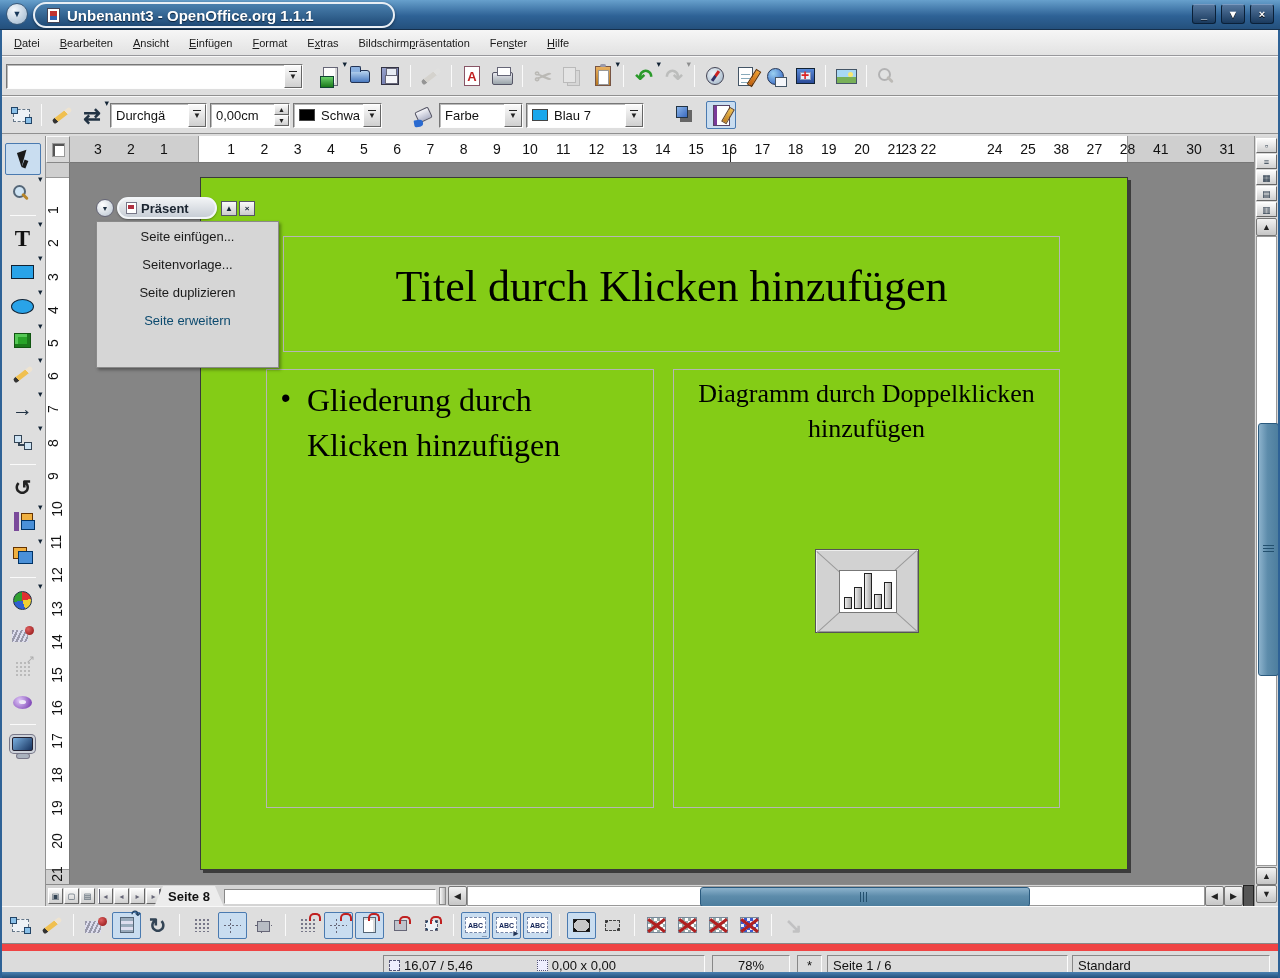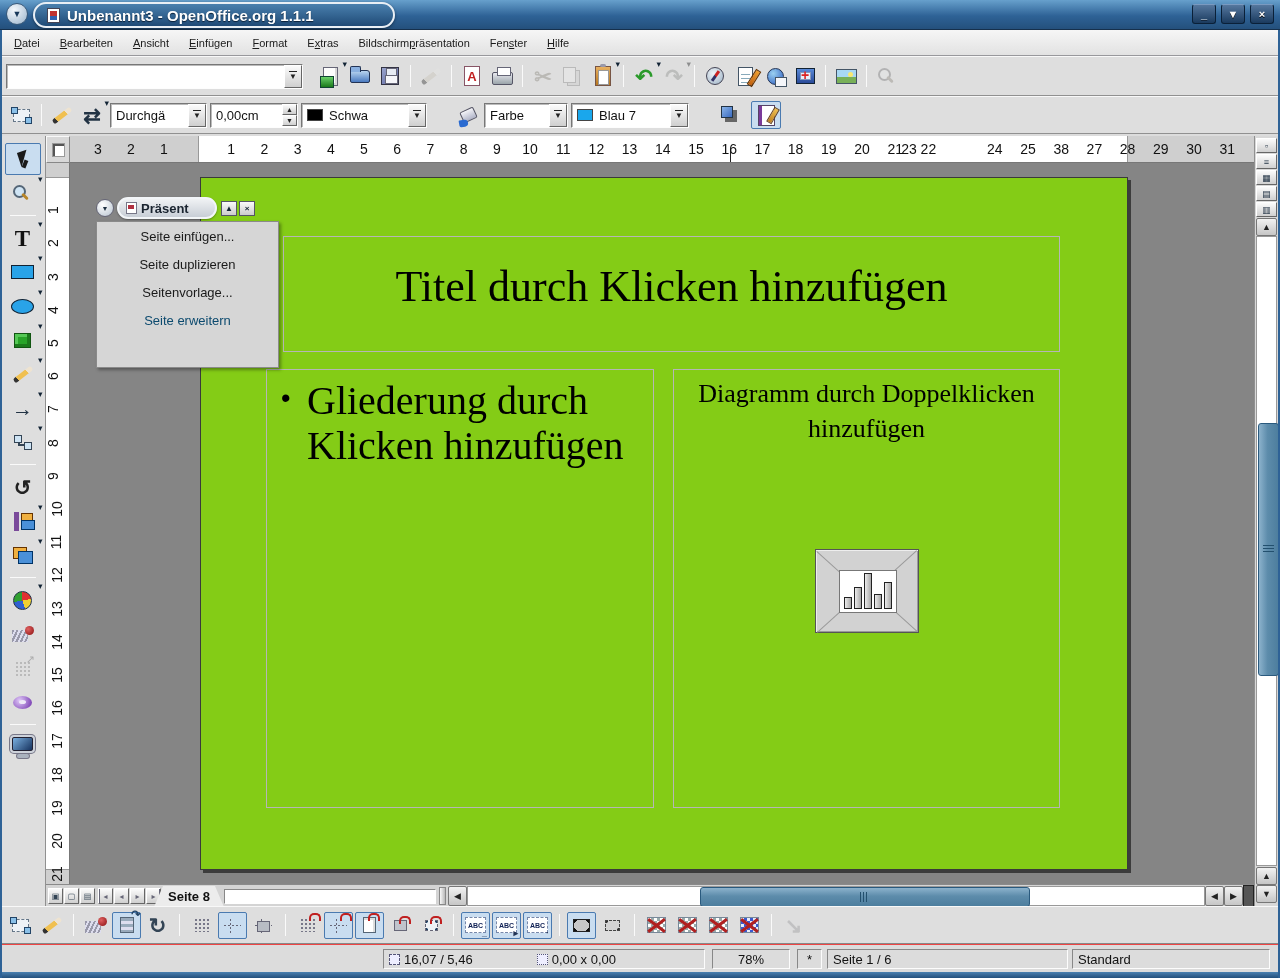--- a/index.html
+++ b/index.html
@@ -138,21 +138,21 @@
 #leftbar{position:absolute;left:0;top:136px;width:46px;height:770px;background:#dedede;border-right:1px solid #909090;display:flex;flex-direction:column;align-items:center;padding-top:6px}
 #leftbar .ic{width:36px;height:32px;margin:1px 0}
 #leftbar .tsep{width:26px;height:1px;background:#9a9a9a;border-right:none;border-bottom:1px solid #fafafa;margin:5px 0}
 
 #workspace{position:absolute;left:70px;top:163px;width:1184px;height:721px;background:#858585;overflow:hidden}
 #slide{position:absolute;left:130px;top:14px;width:928px;height:693px;background:#84cc16;border:1px solid #3a3a3a;box-shadow:3px 3px 0 #3c3c3c}
 .ph{position:absolute;border:1px solid #b6b6b6;font-family:"Liberation Serif",serif;color:#000}
 #ph-title{left:82px;top:58px;width:777px;height:116px;text-align:center;font-size:44px;padding-top:24px}
 #ph-outline{left:65px;top:191px;width:388px;height:439px}
 #ph-outline .bullet{position:absolute;left:14px;top:13px;font-size:27px;font-family:"Liberation Sans",sans-serif}
-#ph-outline .otext{margin:8px 6px 8px 40px;font-size:40px;line-height:45px}
+#ph-outline .otext{margin:8px 6px 8px 40px;font-size:32px;line-height:45px}
 #ph-diagram{left:472px;top:191px;width:387px;height:439px;text-align:center;font-size:26px;line-height:35px;padding-top:6px}
 #chart-icon{position:absolute;left:141px;top:179px;width:104px;height:84px;background:#d2d2d2;border:1px solid #555;box-shadow:inset 1px 1px 0 #eee,inset -1px -1px 0 #999}
 #chart-icon .diag{position:absolute;width:32px;height:1px;background:#9a9a9a;transform-origin:0 0}
 #chart-icon .d1{left:1px;top:1px;transform:rotate(42deg)}
 #chart-icon .d2{right:-31px;top:1px;transform:rotate(138deg)}
 #chart-icon .d3{left:1px;bottom:-1px;transform:rotate(-42deg)}
 #chart-icon .d4{right:-31px;bottom:-1px;transform:rotate(-138deg)}
 #chart-inner{position:absolute;left:23px;top:20px;width:58px;height:43px;background:#fff;border:1px solid #777;display:flex;align-items:flex-end;justify-content:center;gap:2px;padding:0 4px 3px}
 #chart-inner .bar{width:8px;background:linear-gradient(90deg,#ececec,#a8a8a8);border:1px solid #222}
 
@@ -192,21 +192,21 @@
 #hscroll{position:absolute;left:402px;top:1px;width:795px;height:20px}
 #htrack{position:absolute;left:19px;top:0;width:738px;height:20px;background:#fff;border:1px solid #999}
 #hthumb{position:absolute;left:232px;top:0;width:330px;height:20px;border-radius:3px;border:1px solid #2a5a7e;background:linear-gradient(#8cb2cc,#5d8cab 45%,#4d7e9e)}
 #hthumb::after{content:"";position:absolute;top:4px;bottom:4px;left:50%;width:9px;margin-left:-5px;background:repeating-linear-gradient(90deg,#23506e 0 1px,transparent 1px 3px)}
 #hscroll .sbtn{top:0;height:20px;width:19px;position:absolute}
 #tab-corner{position:absolute;left:1197px;top:0;width:11px;height:22px;background:#555;border:1px solid #222}
 
 #optbar{top:906px;height:38px;gap:2px}
 #optbar .ic{width:29px;height:27px}
 
-#statusbar{position:absolute;left:0;top:944px;width:1280px;height:28px;background:#dcdcdc;border-top:1px solid #ef4444;box-shadow:0 -1px 0 #888}
+#statusbar{position:absolute;left:0;top:944px;width:1280px;height:28px;background:#dcdcdc;border-top:7px solid #ef4444;box-shadow:0 -1px 0 #888}
 .scell{position:absolute;top:4px;height:20px;border:1px solid;border-color:#888 #fcfcfc #fcfcfc #888;display:flex;align-items:center;font-size:13px;padding:0 5px;gap:4px;white-space:nowrap}
 .mark{width:11px;height:11px;border:1px dashed #557;background:#eef;flex:0 0 auto}
 .mark.sz{border-style:dotted}
 
 #border-b{position:absolute;left:0;top:972px;width:1280px;height:6px;background:linear-gradient(#4a80b0,#24507c)}
 #border-l{position:absolute;left:0;top:30px;width:2px;height:948px;background:#2e6296}
 #border-r{position:absolute;left:1278px;top:30px;width:2px;height:948px;background:#2e6296}
 </style>
 </head>
 <body>
@@ -325,28 +325,28 @@
           <span class="k k-glyph big" style="color: rgb(34, 51, 68);">⇄</span>
           <span class="sub">▾</span>
         </span>
       </span>
     <span class="combo" style="width:97px">
       <span class="val">Durchgä</span>
       <span class="ddbtn">
           <i>▼</i>
         </span>
     </span>
-    <span class="combo" style="width:88px">
+    <span class="combo" style="width:80px">
       <span class="val">0,00cm</span>
       <span class="spinbox">
           <span>▲</span>
           <span>▼</span>
         </span>
     </span>
-    <span class="combo" style="width:126px">
+    <span class="combo" style="width:89px">
       <span class="swatch" id="line-swatch" style="background: rgb(0, 0, 0);"></span>
       <span class="val">Schwa</span>
       <span class="ddbtn">
           <i>▼</i>
         </span>
     </span>
     <span style="width:18px"></span>
     <span style="display:flex;align-items:center">
         <span class="ic">
           <span class="k k-can"></span>
@@ -406,21 +406,21 @@
       <span class="rnum" style="left: 758.8px;">19</span>
       <span class="rnum" style="left: 792px;">20</span>
       <span class="rnum" style="left: 825.2px;">21</span>
       <span class="rnum" style="left: 858.4px;">22</span>
       <span class="rnum" style="left: 839px;">23</span>
       <span class="rnum" style="left: 924.8px;">24</span>
       <span class="rnum" style="left: 958px;">25</span>
       <span class="rnum" style="left: 991.2px;">38</span>
       <span class="rnum" style="left: 1024.4px;">27</span>
       <span class="rnum" style="left: 1057.6px;">28</span>
-      <span class="rnum" style="left: 1090.8px;">29</span>
+      <span class="rnum" style="left: 1090.8px;">41</span>
       <span class="rnum" style="left: 1124px;">30</span>
       <span class="rnum" style="left: 1157.2px;">31</span>
     </div>
   <div id="vruler">
     <div class="band"></div>
   <span class="vnum" style="top: 39.2px;">1</span>
       <span class="vnum" style="top: 72.4px;">2</span>
       <span class="vnum" style="top: 105.6px;">3</span>
       <span class="vnum" style="top: 138.8px;">4</span>
       <span class="vnum" style="top: 172px;">5</span>
@@ -550,22 +550,22 @@
         <span class="mini-doc"></span>
         <b>Präsent</b>
       </span>
       <span id="pal-btns">
           <span class="gbtn">▲</span>
           <span class="gbtn">×</span>
         </span>
     </div>
     <div id="pal-body">
         <div class="pal-item">Seite einfügen...</div>
+        <div class="pal-item">Seitenvorlage...</div>
         <div class="pal-item">Seite duplizieren</div>
-        <div class="pal-item">Seitenvorlage...</div>
         <div class="pal-item dis">Seite erweitern</div>
       </div>
   </div>
 
   <div id="vscol">
     <div id="view-btns">
         <span class="gbtn">▫</span>
         <span class="gbtn">≡</span>
         <span class="gbtn">▦</span>
         <span class="gbtn">▤</span>

